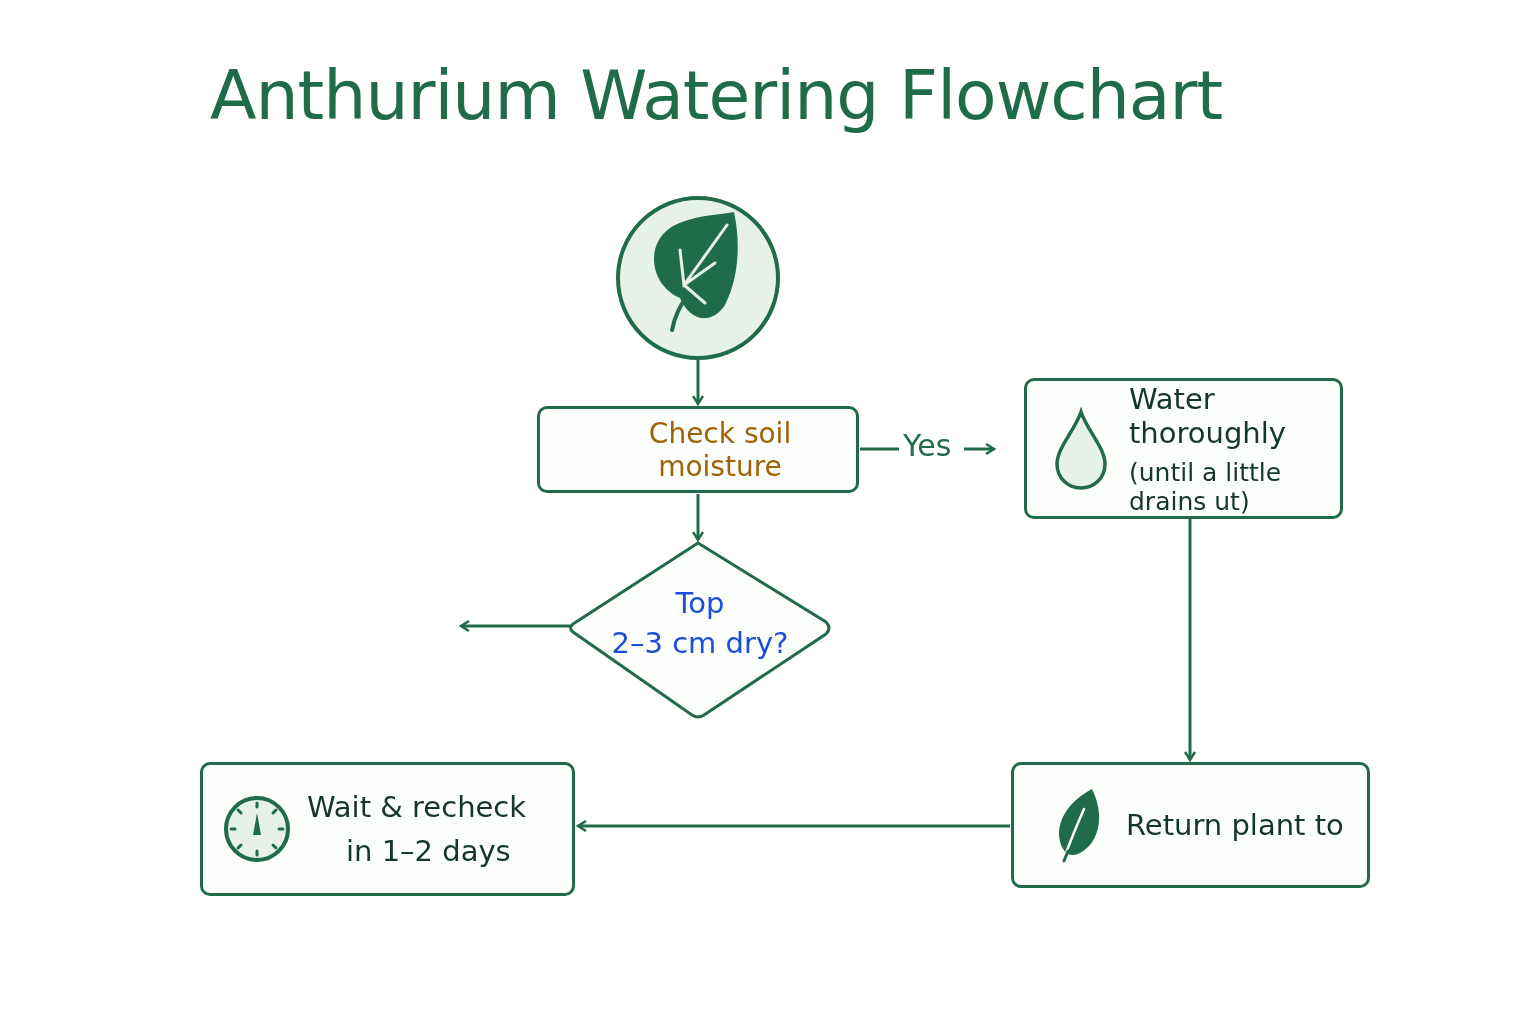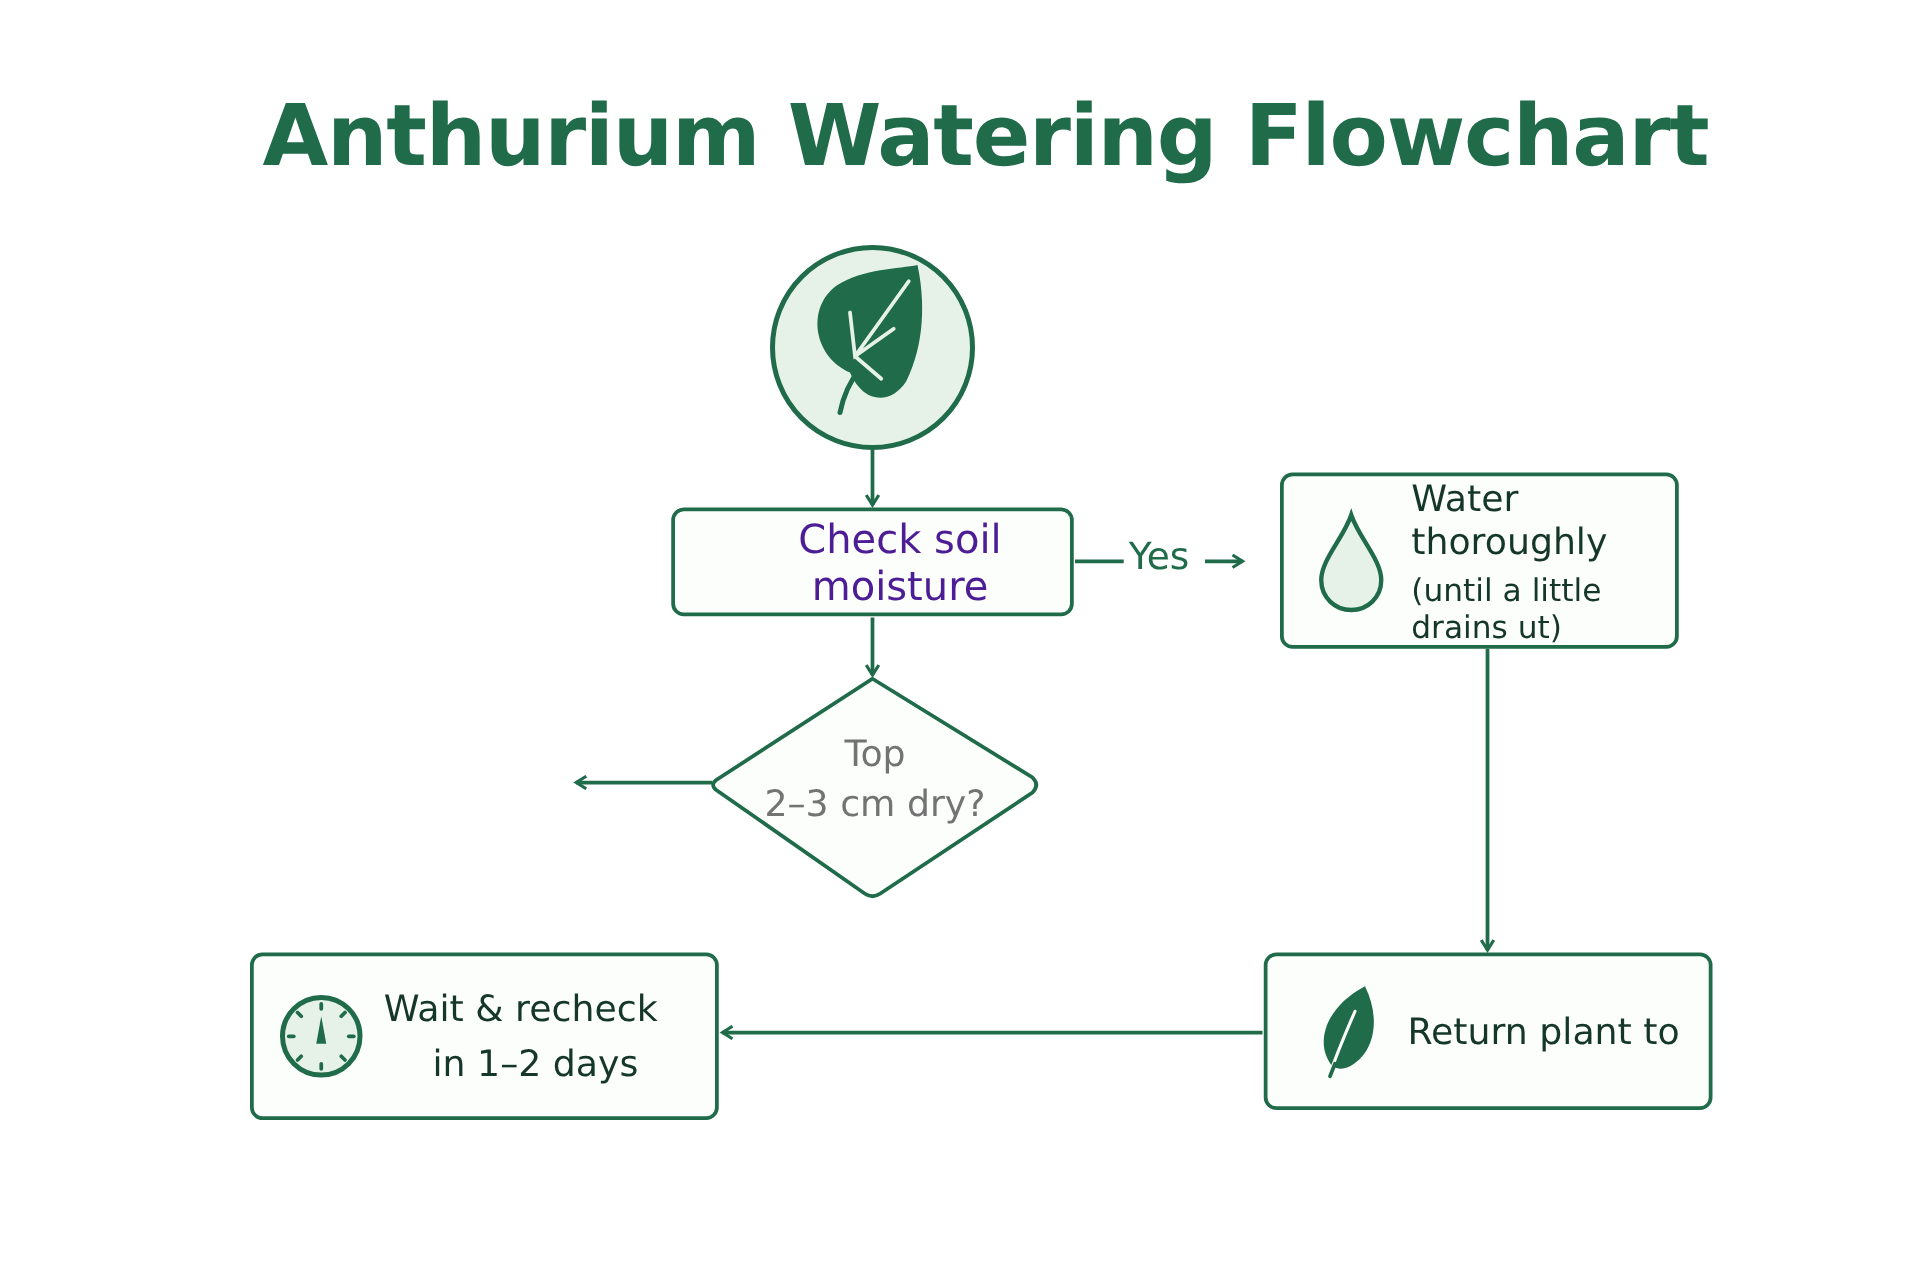--- a/index.html
+++ b/index.html
@@ -1,25 +1,25 @@
 <!DOCTYPE html>
 <html><head>
 <meta charset="utf-8">
 <style>
   html, body { margin:0; padding:0; background:#ffffff; }
   body { width:1536px; height:1024px; position:relative; overflow:hidden; font-family:"DejaVu Sans", sans-serif; color:#15362a; }
-  .title { position:absolute; left:210px; top:70px; font-size:68px; font-weight:bold; color:#1f6b4a; letter-spacing:-1px; font-family:"DejaVu Sans", sans-serif; }
+  .title { position:absolute; left:210px; top:56px; font-size:68px; font-weight:normal; color:#1f6b4a; letter-spacing:-1px; font-family:"DejaVu Sans", sans-serif; }
   svg.lines { position:absolute; left:0; top:0; }
   .box { position:absolute; border:3px solid #1f6b4a; border-radius:10px; background:#fcfefc; box-sizing:border-box; display:flex; align-items:center; }
   .box .txt { display:flex; flex-direction:column; }
   .l1 { font-size:29px; color:#15362a; }
   .l2 { font-size:25px; color:#15362a; margin-top:8px; }
-  .single { font-size:32px; color:#4c1d95; width:100%; text-align:center;padding-left:44px; }
+  .single { font-size:28px; color:#a16207; width:100%; text-align:center;padding-left:44px; }
   .yes { position:absolute; left:903px; top:428px; font-size:30px; color:#1f6b4a; }
-  .diamond-text { position:absolute; left:580px; top:583px; width:240px; text-align:center; font-size:29px; color:#737373; line-height:40px; }
+  .diamond-text { position:absolute; left:580px; top:583px; width:240px; text-align:center; font-size:29px; color:#1d4ed8; line-height:40px; }
   .icon { flex:none; }
 </style>
 </head>
 <body>
 
 <div class="title">Anthurium Watering Flowchart</div>
 
 <svg class="lines" width="1536" height="1024">
   <defs>
     <marker id="arr" markerWidth="12" markerHeight="12" refX="9" refY="6" orient="auto" markerUnits="userSpaceOnUse">

